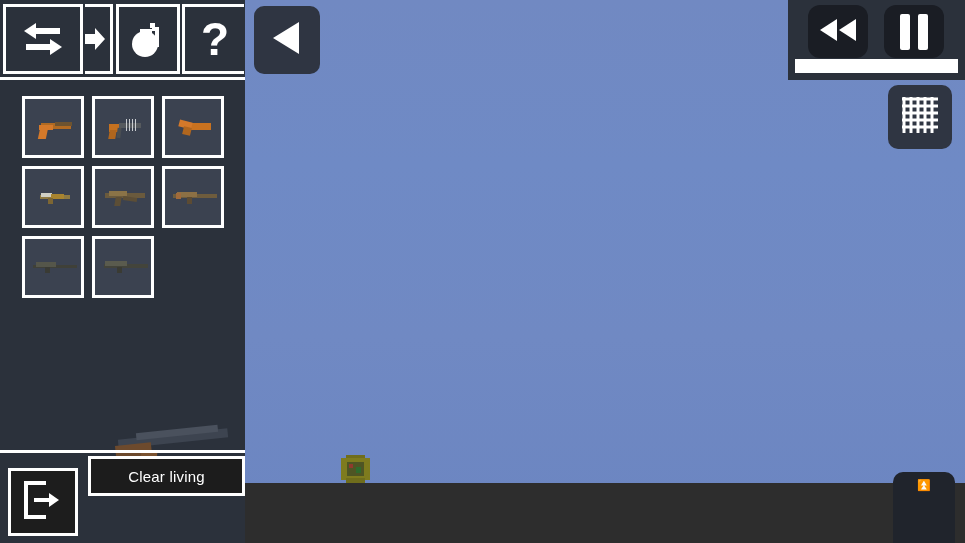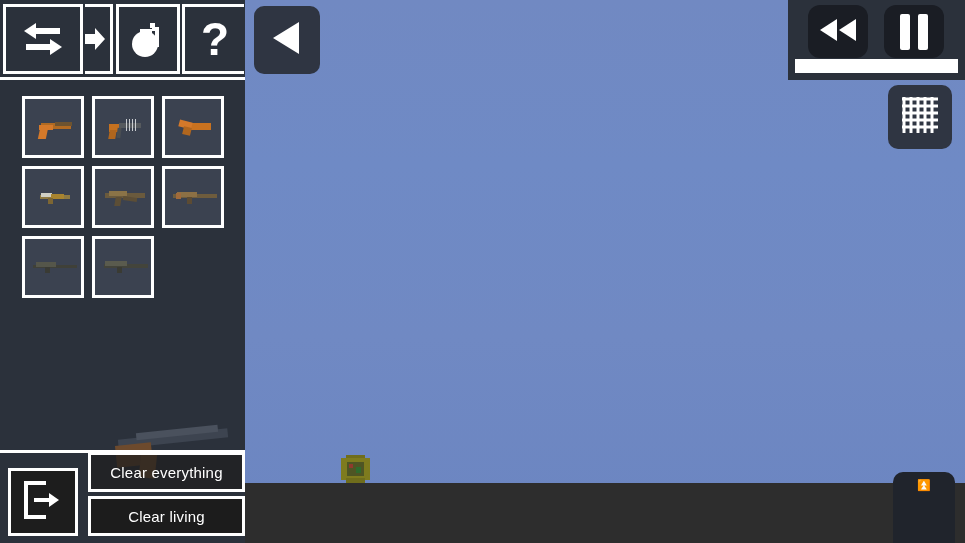--- a/index.html
+++ b/index.html
@@ -415,23 +415,20 @@
       <span>
         <svg width="42" height="42" viewBox="0 0 42 42">
           <path fill="none" stroke="#ffffff" stroke-width="4" d="M24 4 L4 4 L4 38 L24 38"></path>
           <rect x="12" y="19" width="17" height="4" fill="#ffffff"></rect>
           <path fill="#ffffff" d="M27 14 L37 21 L27 28 Z"></path>
         </svg>
       </span>
     </div>
 
     <div class="clear-stack">
-      <div class="clear-btn translucent">
-        <span>Clear everything</span>
-      </div>
       <div class="clear-btn solid">
         <span>Clear living</span>
       </div>
     </div>
   </div>
 
   <div class="back-btn">
     <span>
       <svg width="36" height="38" viewBox="0 0 36 38">
         <path fill="#ffffff" d="M30 3 L30 35 L4 19 Z"></path>

